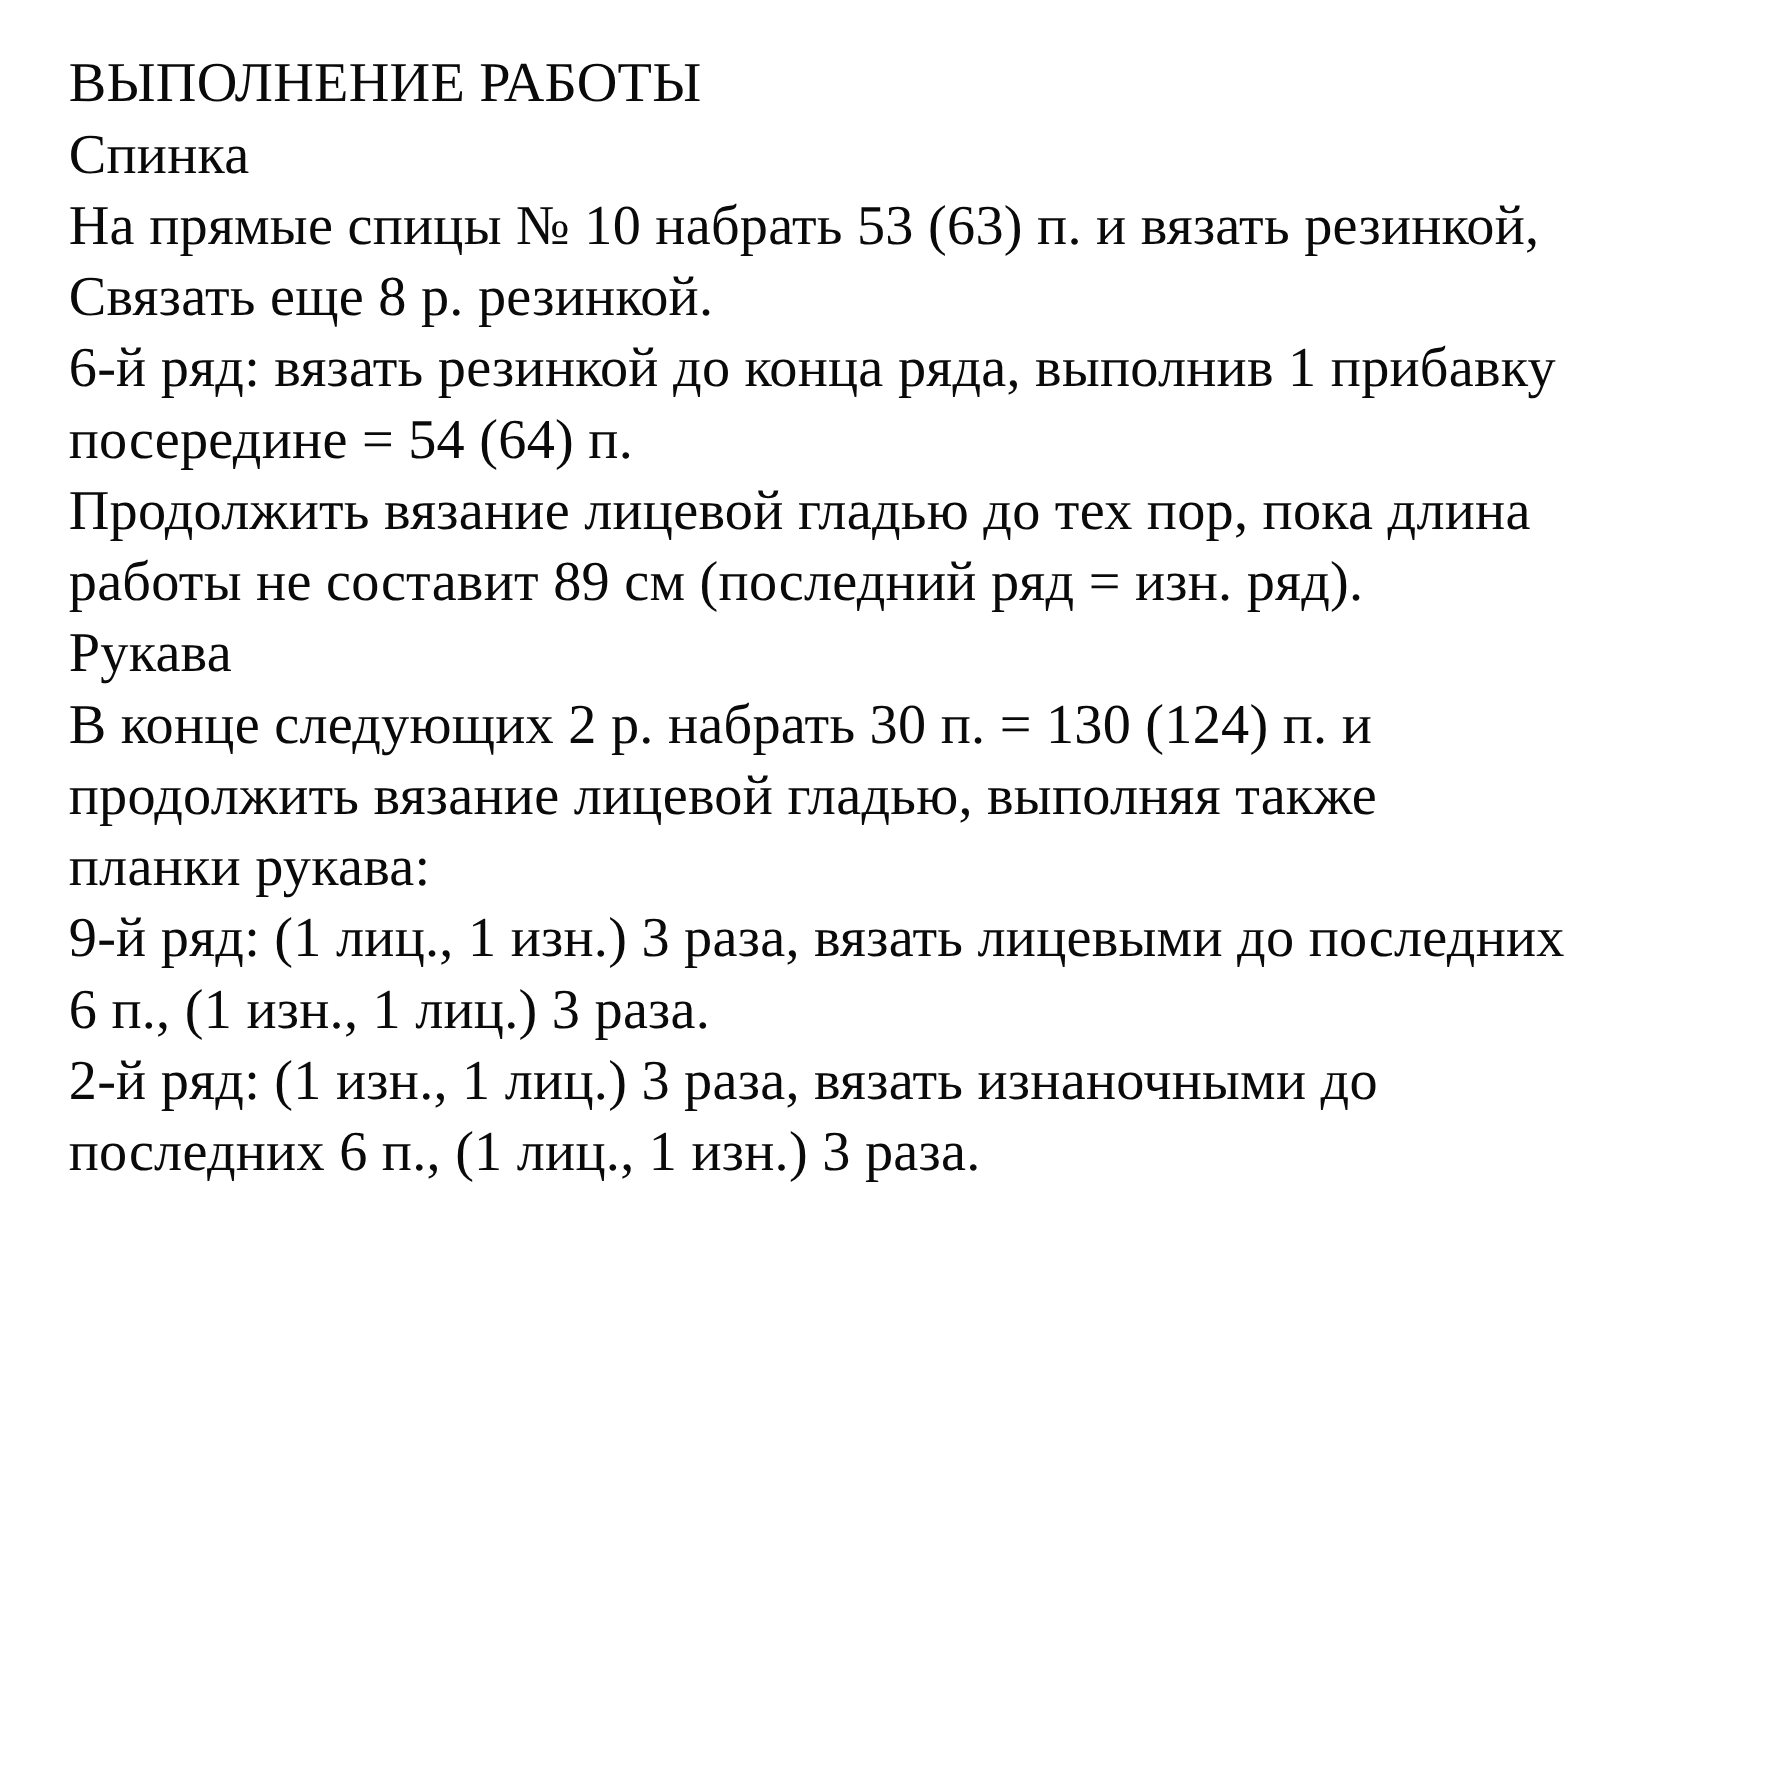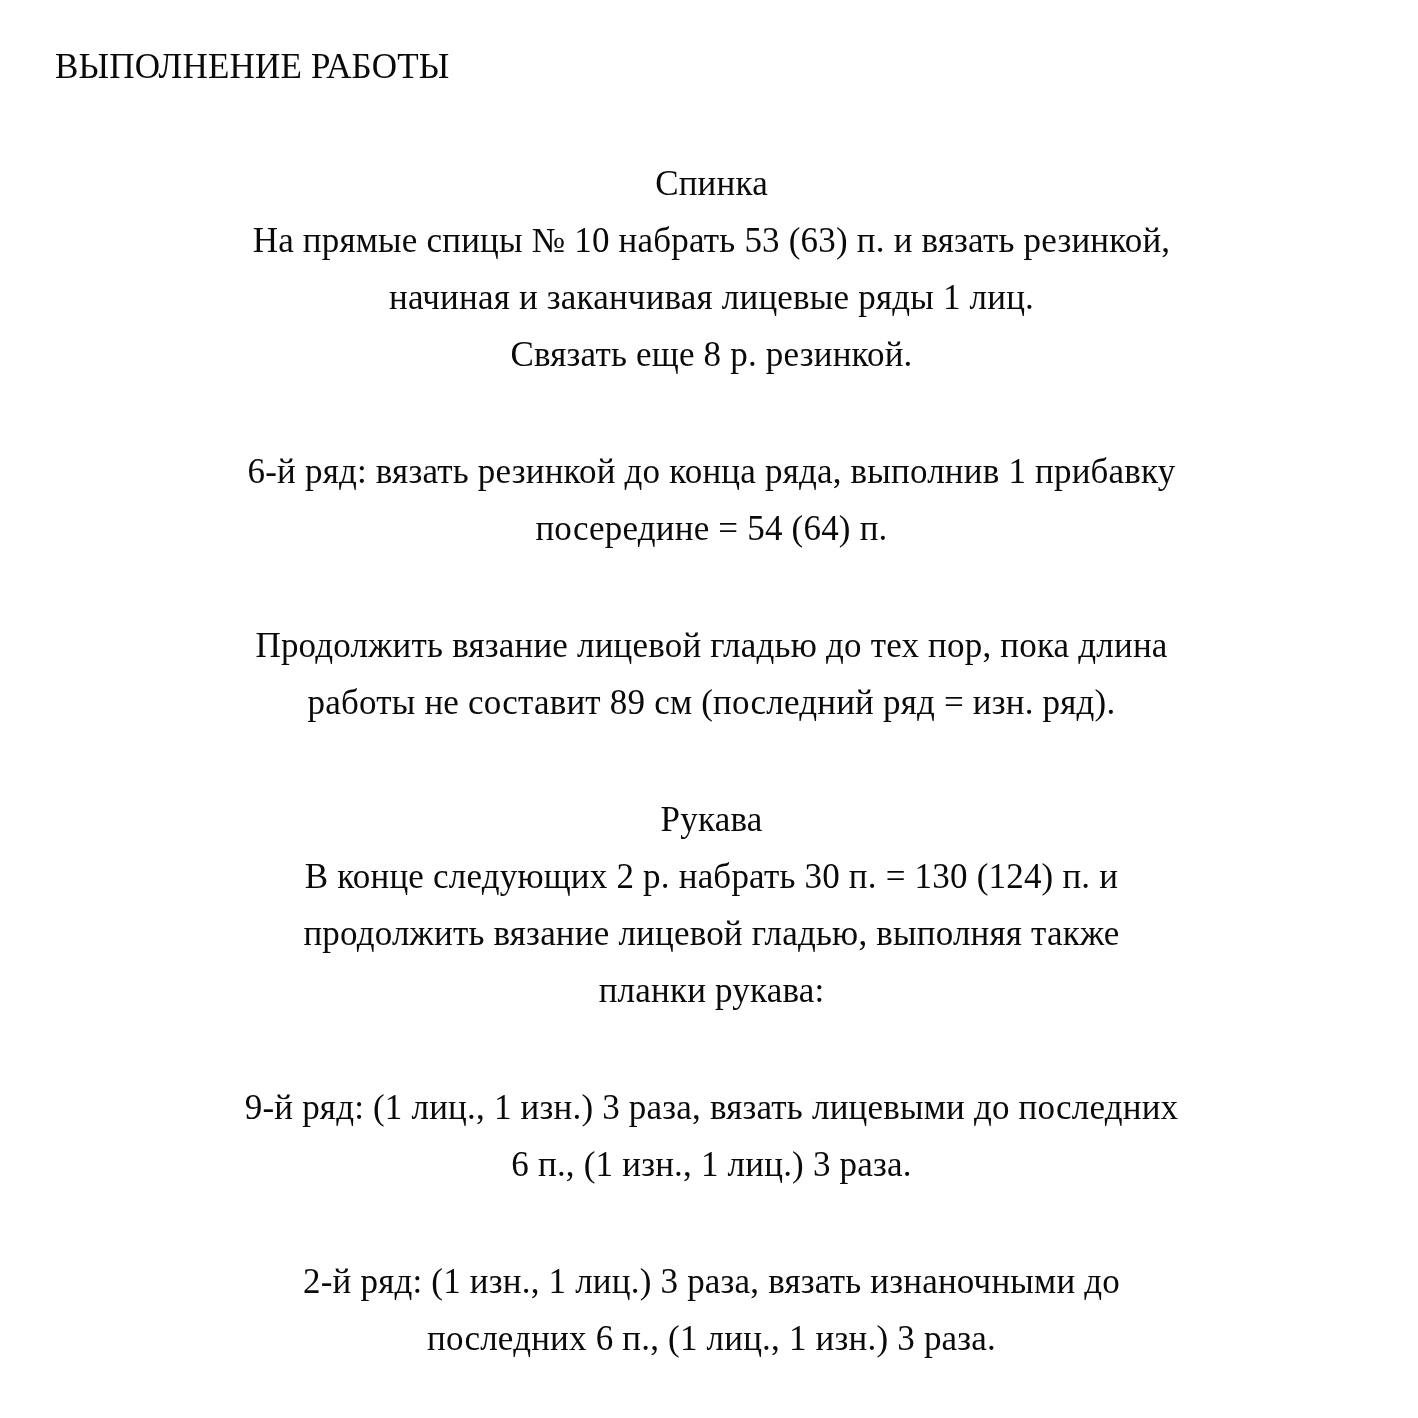--- a/index.html
+++ b/index.html
@@ -8,52 +8,49 @@
     background: #ffffff;
   }
   .page {
     position: relative;
     width: 1418px;
     height: 1418px;
     box-sizing: border-box;
     background: #ffffff;
     padding: 38px 50px 0 55px;
     font-family: "Liberation Serif", "DejaVu Serif", serif;
-    font-size: 35px;
+    font-size: 45px;
     line-height: 57px;
     color: #0a0a0a;
     overflow: hidden;
   }
   .block {
     margin: 0;
     padding: 0;
   }
   .block + .block {
-    margin-top: 60px;
-    text-align: center;
   }
   .line {
     display: block;
     white-space: nowrap;
     letter-spacing: 0.2px;
   }
 </style>
 </head>
 <body>
 
 <div class="page">
 
   <p class="block">
     <span class="line">ВЫПОЛНЕНИЕ РАБОТЫ</span>
   </p>
 
   <p class="block">
     <span class="line">Спинка</span>
     <span class="line">На прямые спицы № 10 набрать 53 (63) п. и вязать резинкой,</span>
-    <span class="line">начиная и заканчивая лицевые ряды 1 лиц.</span>
     <span class="line">Связать еще 8 р. резинкой.</span>
   </p>
 
   <p class="block">
     <span class="line">6-й ряд: вязать резинкой до конца ряда, выполнив 1 прибавку</span>
     <span class="line">посередине = 54 (64) п.</span>
   </p>
 
   <p class="block">
     <span class="line">Продолжить вязание лицевой гладью до тех пор, пока длина</span>

